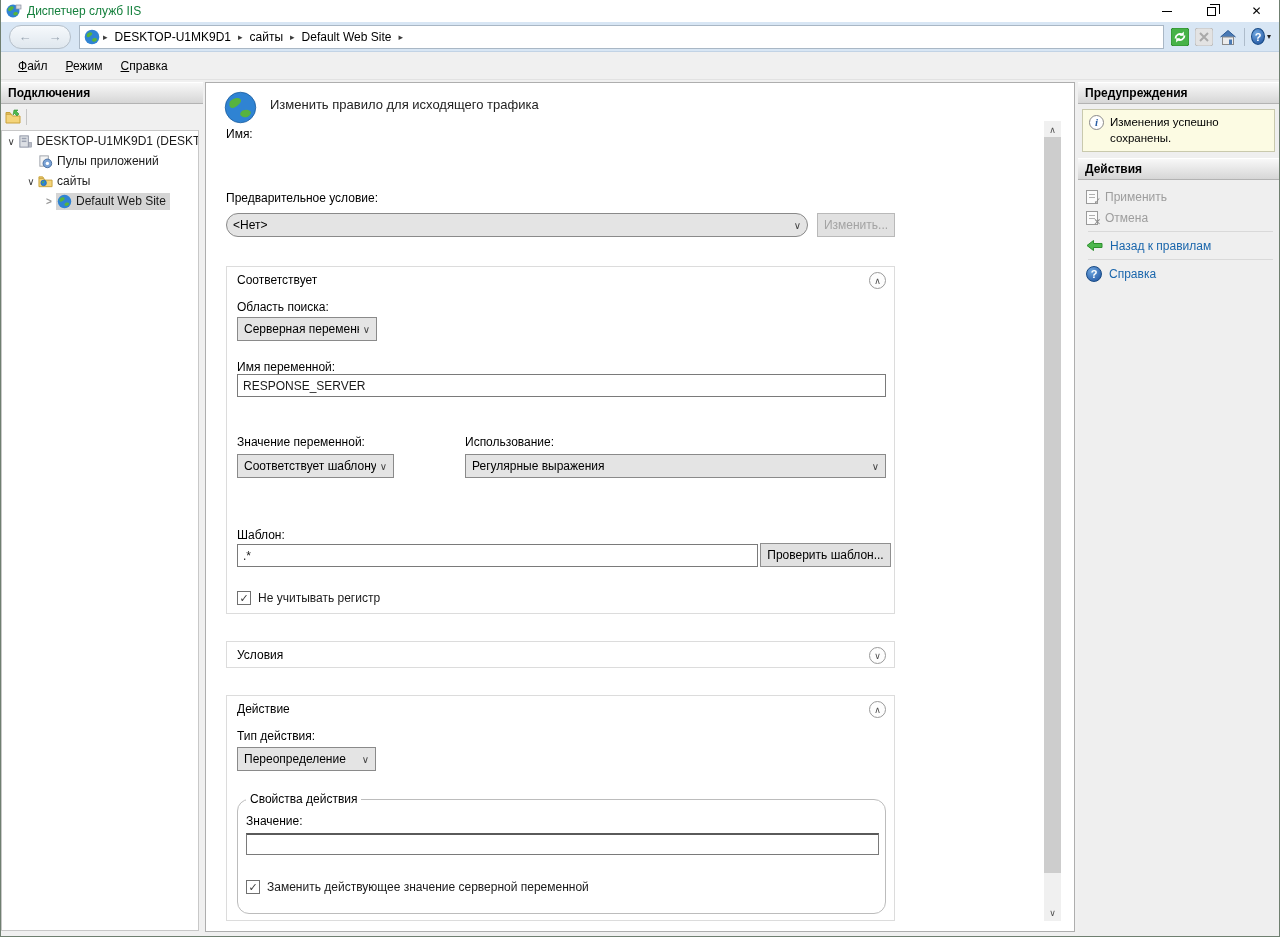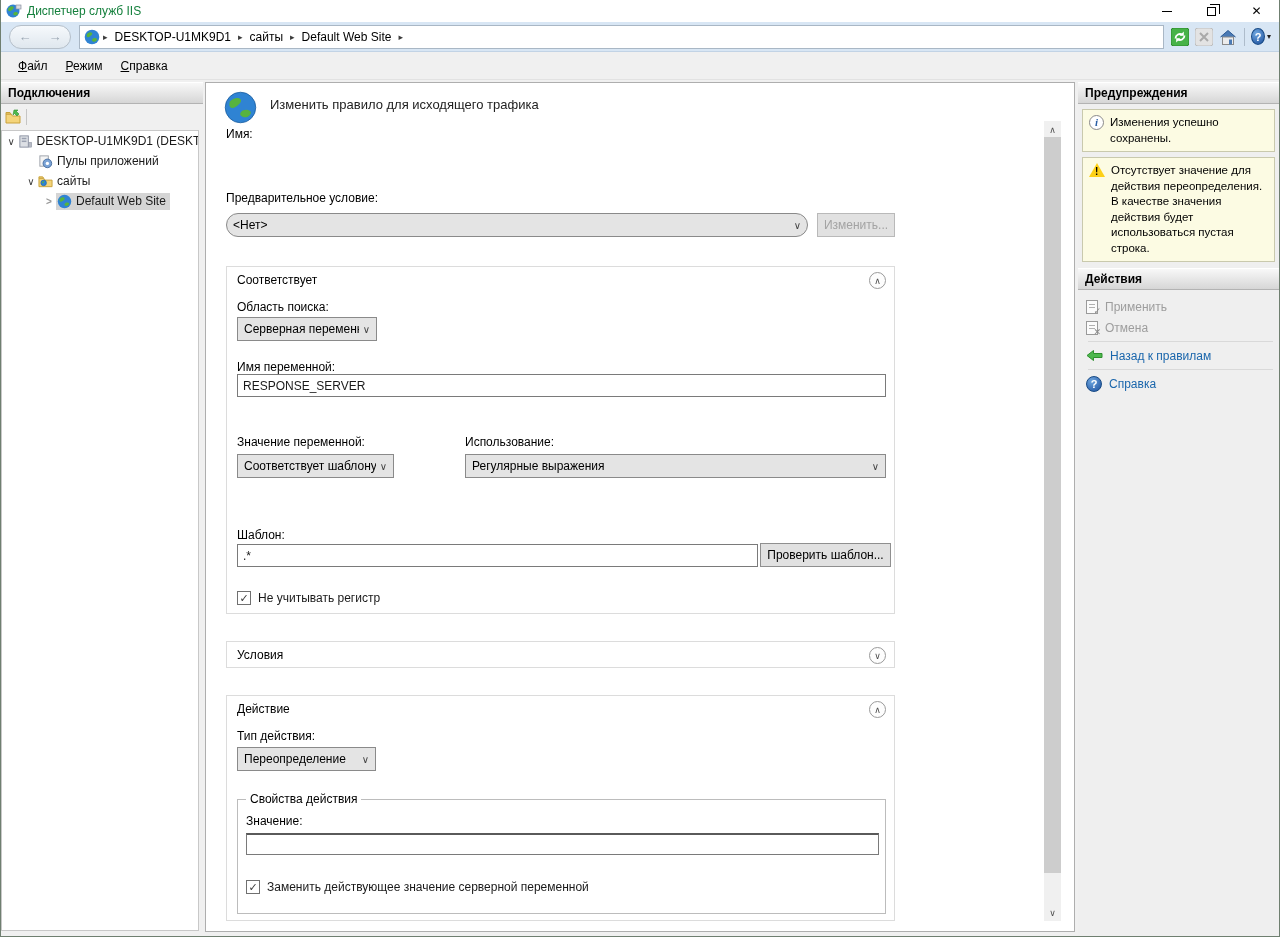--- a/index.html
+++ b/index.html
@@ -303,21 +303,21 @@
       <div class="sect" style="top:612px; height:226px;">
         <span class="sect-title">Действие</span>
         <span class="sect-chev">∧</span>
 
         <label class="lbl" style="left:10px; top:33px;">Тип действия:</label>
         <div class="combo" style="left:10px; top:51px; width:139px;">
           <span class="cv">Переопределение</span>
           <span class="chev">∨</span>
         </div>
 
-        <div class="groupbox" style="left:10px; top:103px; width:649px; height:115px;">
+        <div class="groupbox" style="left:10px; top:103px; width:649px; height:115px;border-radius:12px;">
           <span class="group-legend">Свойства действия</span>
           <label class="lbl" style="left:8px; top:14px;">Значение:</label>
           <input class="txt" style="left: 8px; top: 33px; width: 633px; height: 22px; border-top: 2px solid rgb(90, 90, 90);" value="">
           <div class="checkline" style="left:8px; top:80px;">
             <span class="cb">✓</span>
             <span>Заменить действующее значение серверной переменной</span>
           </div>
         </div>
       </div>
 
@@ -327,24 +327,20 @@
         <div class="vs-arrow" style="bottom:0;">∨</div>
       </div>
     </div>
 
     <div class="right-panel">
       <div class="panel-header">Предупреждения</div>
 
       <div class="alert-box">
         <span class="icon-info">i</span>
         <span>Изменения успешно сохранены.</span>
-      </div>
-      <div class="alert-box">
-        <span class="icon-warn"></span>
-        <span>Отсутствует значение для действия переопределения. В качестве значения действия будет использоваться пустая строка.</span>
       </div>
 
       <div class="panel-header actions-header">Действия</div>
       <div class="action-list">
         <div class="action-item disabled">
           <span class="doc-icon">
               <span class="mark">✓</span>
             </span>
           <span>Применить</span>
         </div>

